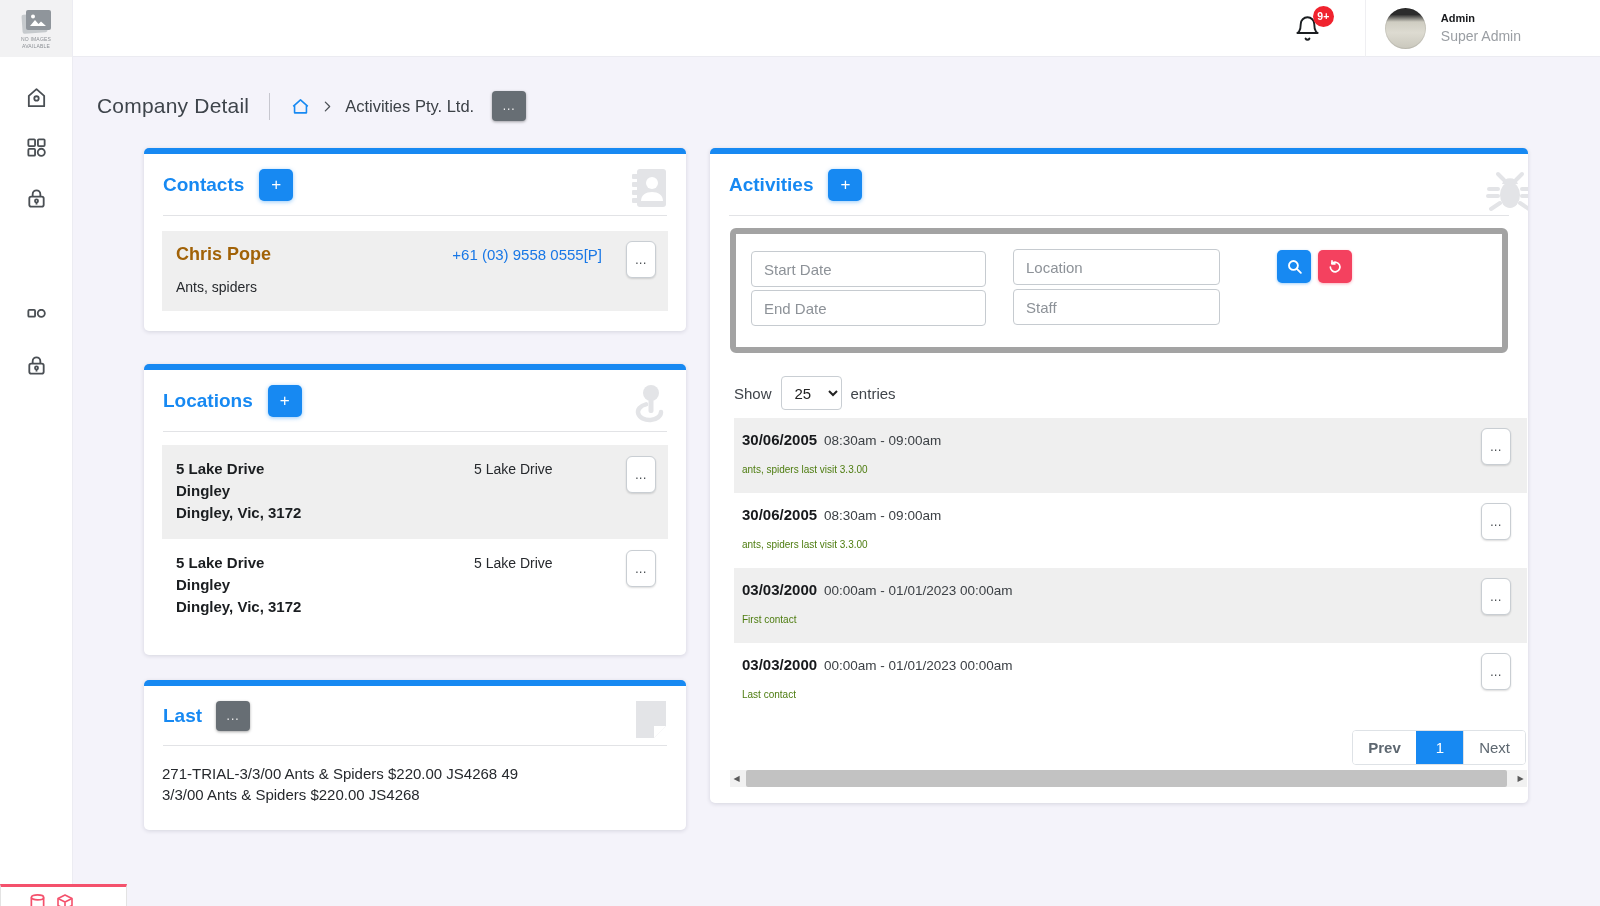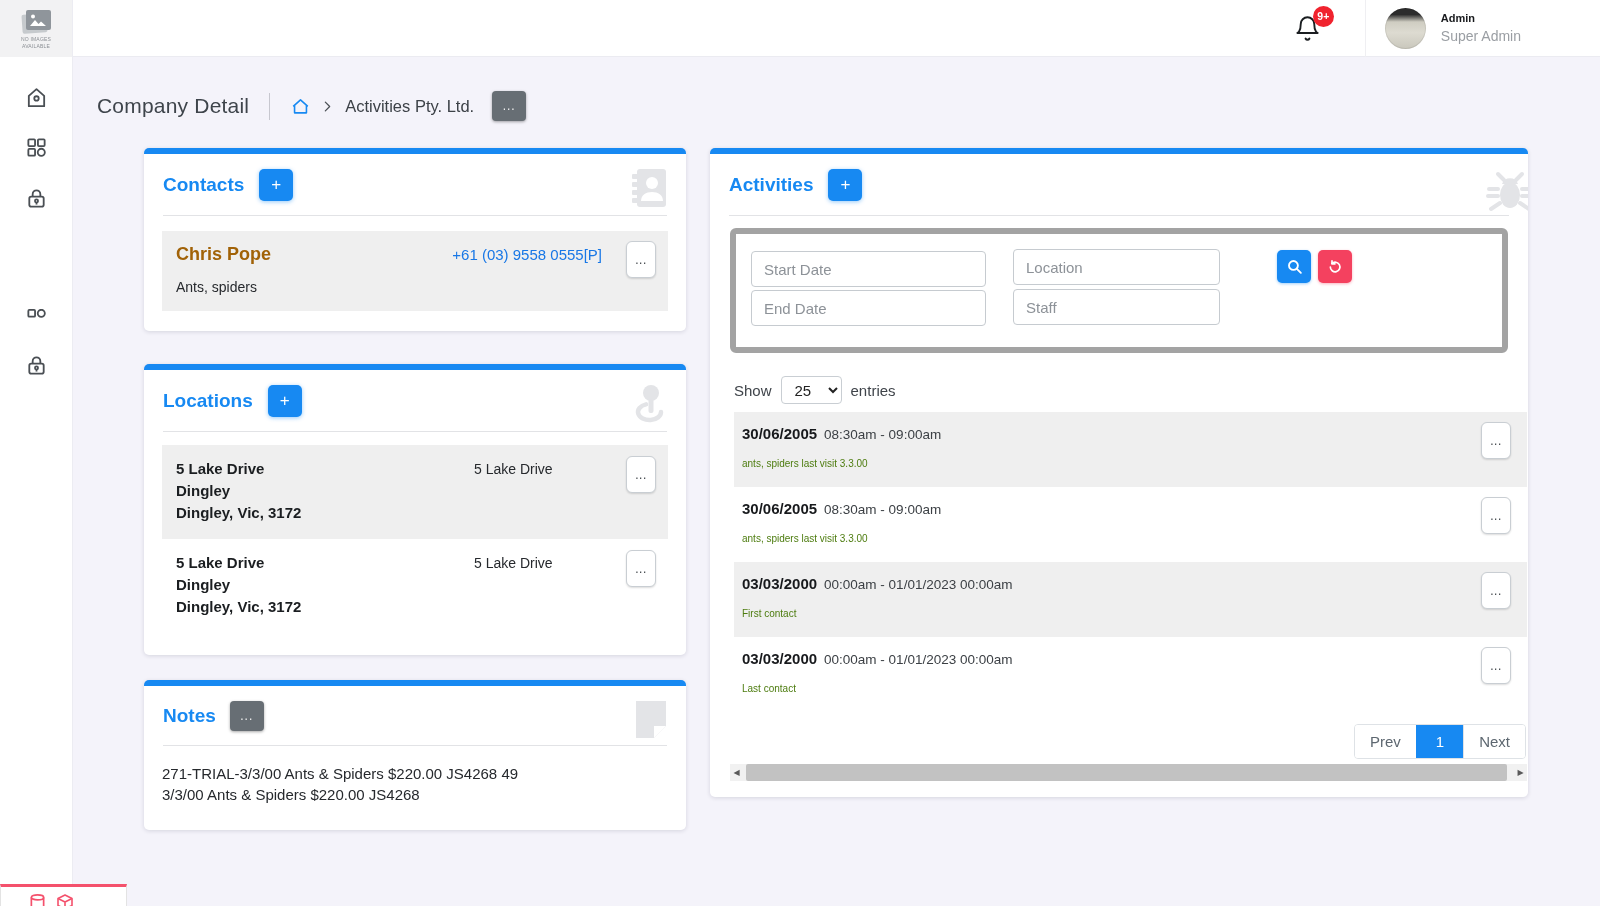--- a/index.html
+++ b/index.html
@@ -106,35 +106,35 @@
   .f-input { height:36px; border:1px solid #c6cbd0; border-radius:4px; padding:0 12px; font-size:15px;
              color:#333; width:100%; background:#fff; font-family:"Liberation Sans",sans-serif; }
   .f-input::placeholder { color:#8d9298; }
   .f-buttons { display:flex; gap:7px; }
   .icon-btn { width:34px; height:33px; border:none; border-radius:5px; display:flex; align-items:center;
               justify-content:center; cursor:pointer; }
   .search-btn { background:#1789f2; box-shadow:0 1px 3px rgba(23,137,242,.4); }
   .reset-btn  { background:#f4415f; box-shadow:0 1px 3px rgba(244,65,95,.4); }
 
   .show-row { display:flex; align-items:center; margin:23px 20px 8px 24px; font-size:15px; color:#3f444a; gap:9px; }
-  .page-size { height:28px; width:61px; border:1px solid #c9ced3; border-radius:4px; font-size:15px;
+  .page-size { height:34px; width:61px; border:1px solid #c9ced3; border-radius:4px; font-size:15px;
                color:#222; padding:0 4px 0 9px; background:#fff; font-family:"Liberation Sans",sans-serif; }
 
   .act-rows { margin-left:24px; margin-right:1px; }
   .act-row { padding:13px 10px 18px 8px; position:relative; }
   .act-row.gray { background:#efefef; }
   .act-date { font-size:15px; font-weight:bold; color:#17191c; }
   .act-time { font-size:13.5px; color:#3c4045; margin-left:7px; }
   .act-subject { margin-top:15px; font-size:10px; color:#4d7c0f; }
   .act-row .white-menu-btn { position:absolute; right:16px; top:10px; }
 
   .pager-row { display:flex; justify-content:flex-end; margin:12px 2px 5px; }
   .pager { display:flex; border:1px solid #dee2e6; border-radius:4px; overflow:hidden; background:#fff; }
   .pg { padding:8px 15px; font-size:15px; color:#5d6770; border-left:1px solid #dee2e6; background:#fff; cursor:pointer; }
-  .pg:first-child { border-left:none; }
+  .pg:first-child { border-left:none;font-weight:bold; }
   .pg.active { background:#1789f2; color:#fff; border-left-color:#1789f2; padding:8px 19px; }
 
   .hscroll { margin:2px 1px 16px 20px; height:17px; display:flex; align-items:center; background:#f6f6f6; }
   .hs-arrow { width:13px; height:17px; display:flex; align-items:center; justify-content:center;
               color:#5a5a5a; font-size:8px; flex:none; background:#f1f1f1; cursor:pointer; }
   .hs-track { flex:1; height:17px; background:#f1f1f1; position:relative; cursor:pointer; }
   .hs-thumb { position:absolute; left:3px; right:7px; top:0; height:17px; background:#c2c2c2; border-radius:2px; cursor:grab; }
 
   
   .toast { position:fixed; left:0; top:884px; width:127px; height:60px; background:#fff;
@@ -296,21 +296,21 @@
                   <div>Dingley, Vic, 3172</div>
                 </div>
                 <div class="loc-alt">5 Lake Drive</div>
                 <button class="white-menu-btn">...</button>
               </div>
             </div>
           </div>
 
           <div class="card card-notes">
             <div class="card-head">
-              <span class="card-title">Notes</span>
+              <span class="card-title">Last</span>
               <button class="notes-btn">...</button>
             </div>
             <span class="corner-icon">
               <svg width="38" height="40" viewBox="0 0 38 40">
                 <path d="M4 2h30v25L22 39H4z" fill="#e3e4e7"></path>
                 <path d="M22 39V27h12z" fill="#ffffff"></path>
               </svg>
             </span>
             <div class="notes-body">
               <div>271-TRIAL-3/3/00 Ants &amp; Spiders $220.00 JS4268 49</div>

